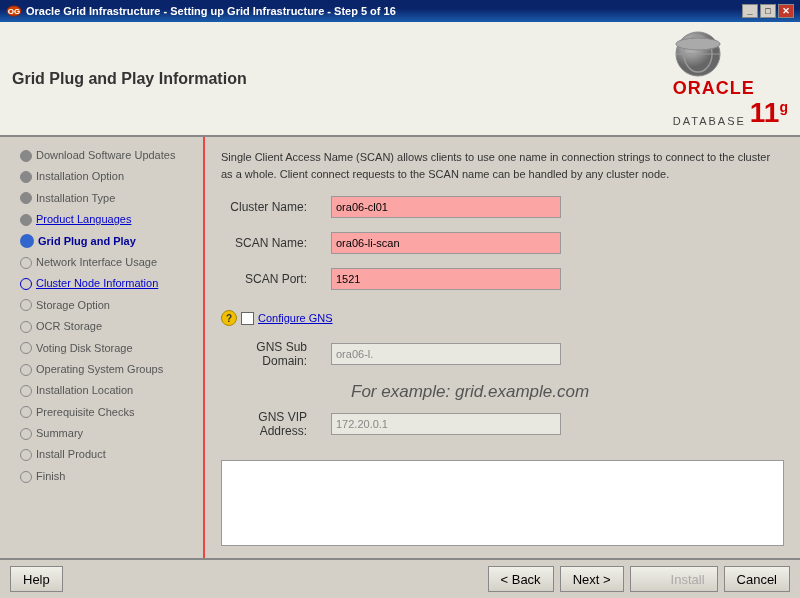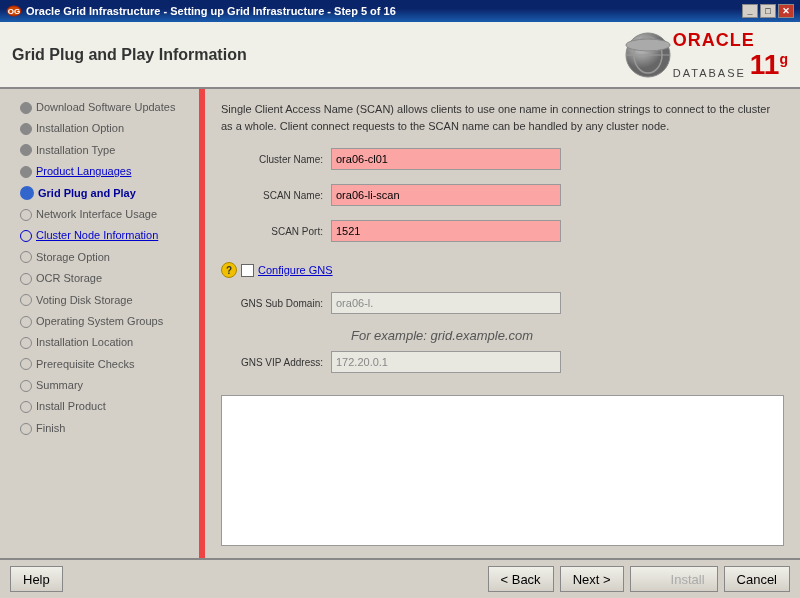--- a/index.html
+++ b/index.html
@@ -112,21 +112,21 @@
     .content-area {
       display: flex;
       flex: 1;
       overflow: hidden;
     }
 
     
     .sidebar {
       width: 205px;
       background: #d4d0c8;
-      border-right: 6px solid #ef4444;
+      border-right: 2px solid #ef4444;
       padding: 8px 0;
       overflow-y: auto;
     }
     .sidebar-item {
       padding: 3px 8px 3px 20px;
       font-size: 11px;
       color: #555;
       display: flex;
       align-items: center;
       gap: 4px;
@@ -186,22 +186,22 @@
 
     
     .form-row {
       display: flex;
       align-items: center;
       margin-bottom: 6px;
     }
     .form-label {
       width: 110px;
       text-align: right;
-      padding-right: 8px;
-      font-size: 10px;
+      padding-right: 24px;
+      font-size: 12px;
       color: #333;
       flex-shrink: 0;
     }
     .form-input {
       width: 230px;
       height: 22px;
       border: 1px solid #999;
       background: #fca5a5;
       padding: 2px 4px;
       font-size: 11px;
@@ -240,21 +240,21 @@
       display: flex;
       align-items: center;
       justify-content: center;
       font-size: 10px;
       font-weight: bold;
       color: #333;
       flex-shrink: 0;
     }
 
     .note-text {
-      font-size: 13px;
+      font-size: 17px;
       color: #555;
       padding-left: 130px;
       font-style: italic;
     }
 
     
     .bottom-textarea {
       flex: 1;
       min-height: 80px;
       border: 1px solid #999;
@@ -313,21 +313,21 @@
     <div class="tb-btn">□</div>
     <div class="tb-btn close">✕</div>
   </div>
 </div>
 
 <div class="main-window">
 
   <div class="header">
     <div class="header-title">Grid Plug and Play Information</div>
     <div class="oracle-logo">
-      <div style="display:flex; align-items:flex-end; ">
+      <div style="display:flex; align-items:flex-start; flex-direction:column;">
         <svg width="50" height="48" viewBox="0 0 50 48">
           <defs>
             <radialGradient id="sphereGrad" cx="35%" cy="30%">
               <stop offset="0%" stop-color="#cccccc"></stop>
               <stop offset="100%" stop-color="#666666"></stop>
             </radialGradient>
           </defs>
           <circle cx="25" cy="24" r="22" fill="url(#sphereGrad)" stroke="#888" stroke-width="1"></circle>
           <ellipse cx="25" cy="24" rx="14" ry="18" fill="none" stroke="#999" stroke-width="1.5"></ellipse>
           <line x1="3" y1="24" x2="47" y2="24" stroke="#999" stroke-width="1"></line>

